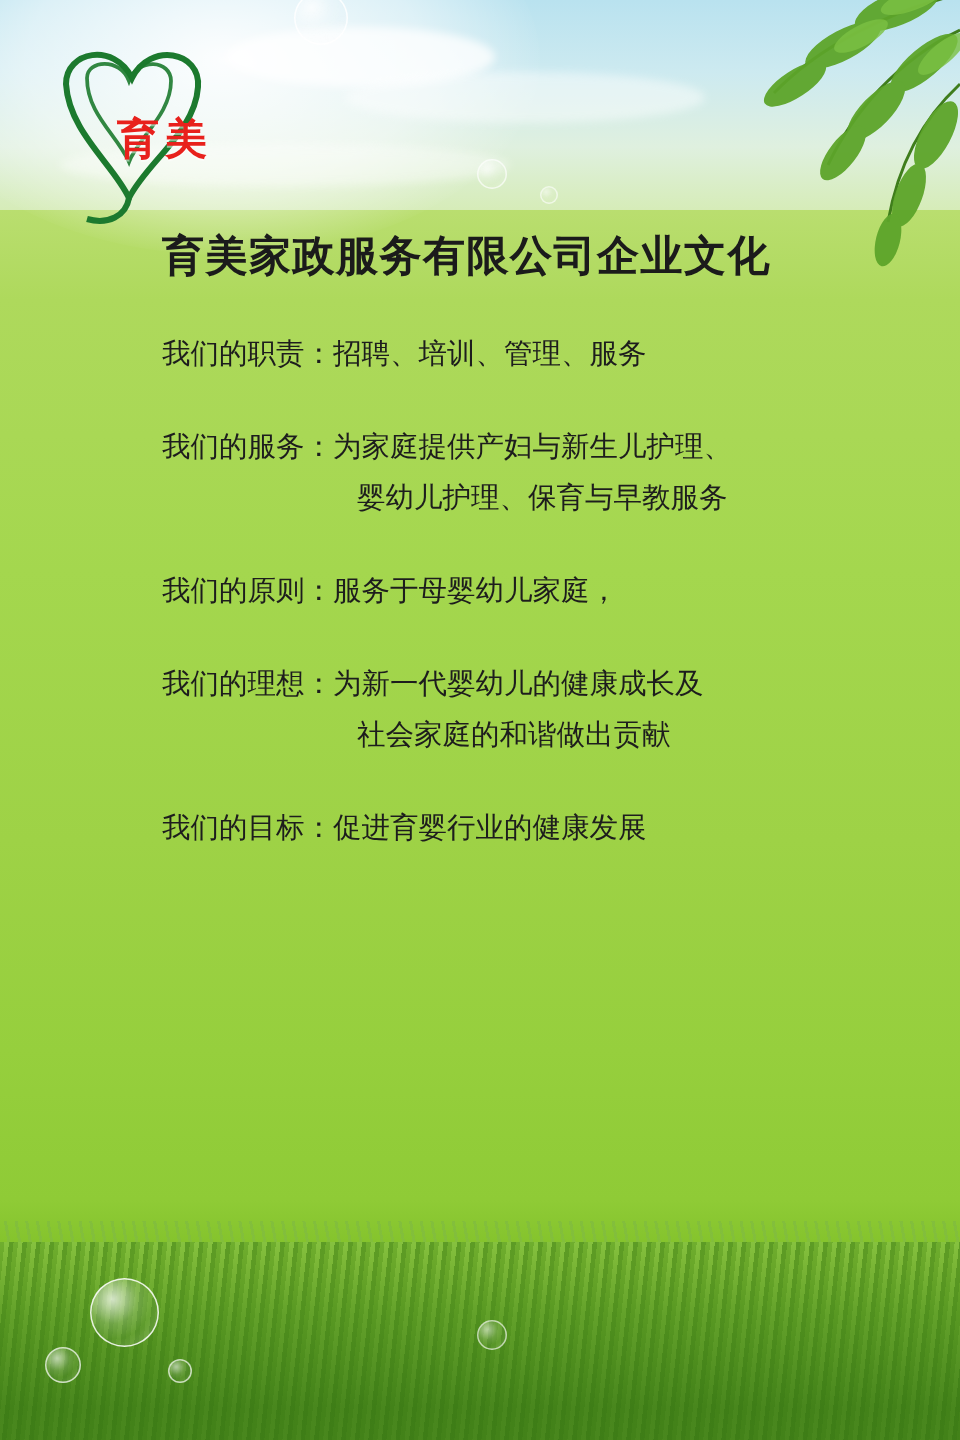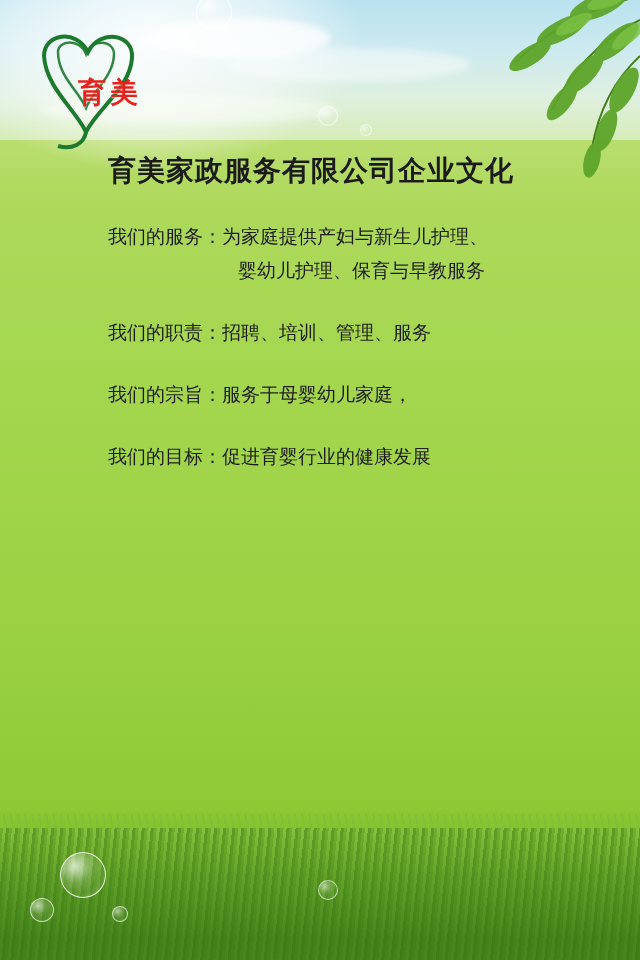--- a/index.html
+++ b/index.html
@@ -199,34 +199,38 @@
     </svg>
     <div class="logo-text">育美</div>
   </div>
 
   <div class="content">
     <div class="title">育美家政服务有限公司企业文化</div>
 
     <ul class="entries">
 
       <li class="entry">
+        <span class="label">我们的职责：</span><span class="first-line">招聘、培训、管理、服务</span>
+      </li>
+
+      <li class="entry">
         <span class="label">我们的服务：</span><span class="first-line">为家庭提供产妇与新生儿护理、</span>
         <span class="cont">婴幼儿护理、保育与早教服务</span>
       </li>
 
       <li class="entry">
-        <span class="label">我们的职责：</span><span class="first-line">招聘、培训、管理、服务</span>
-      </li>
-
-      <li class="entry">
-        <span class="label">我们的宗旨：</span><span class="first-line">服务于母婴幼儿家庭，</span>
-      </li>
-
-
-
+        <span class="label">我们的原则：</span><span class="first-line">服务于母婴幼儿家庭，</span>
+      </li>
+
+
+
+      <li class="entry">
+        <span class="label">我们的理想：</span><span class="first-line">为新一代婴幼儿的健康成长及</span>
+        <span class="cont">社会家庭的和谐做出贡献</span>
+      </li>
 
       <li class="entry">
         <span class="label">我们的目标：</span><span class="first-line">促进育婴行业的健康发展</span>
       </li>
 
     </ul>
   </div>
 
   <div class="grass-top"></div>
   <div class="grass"></div>

